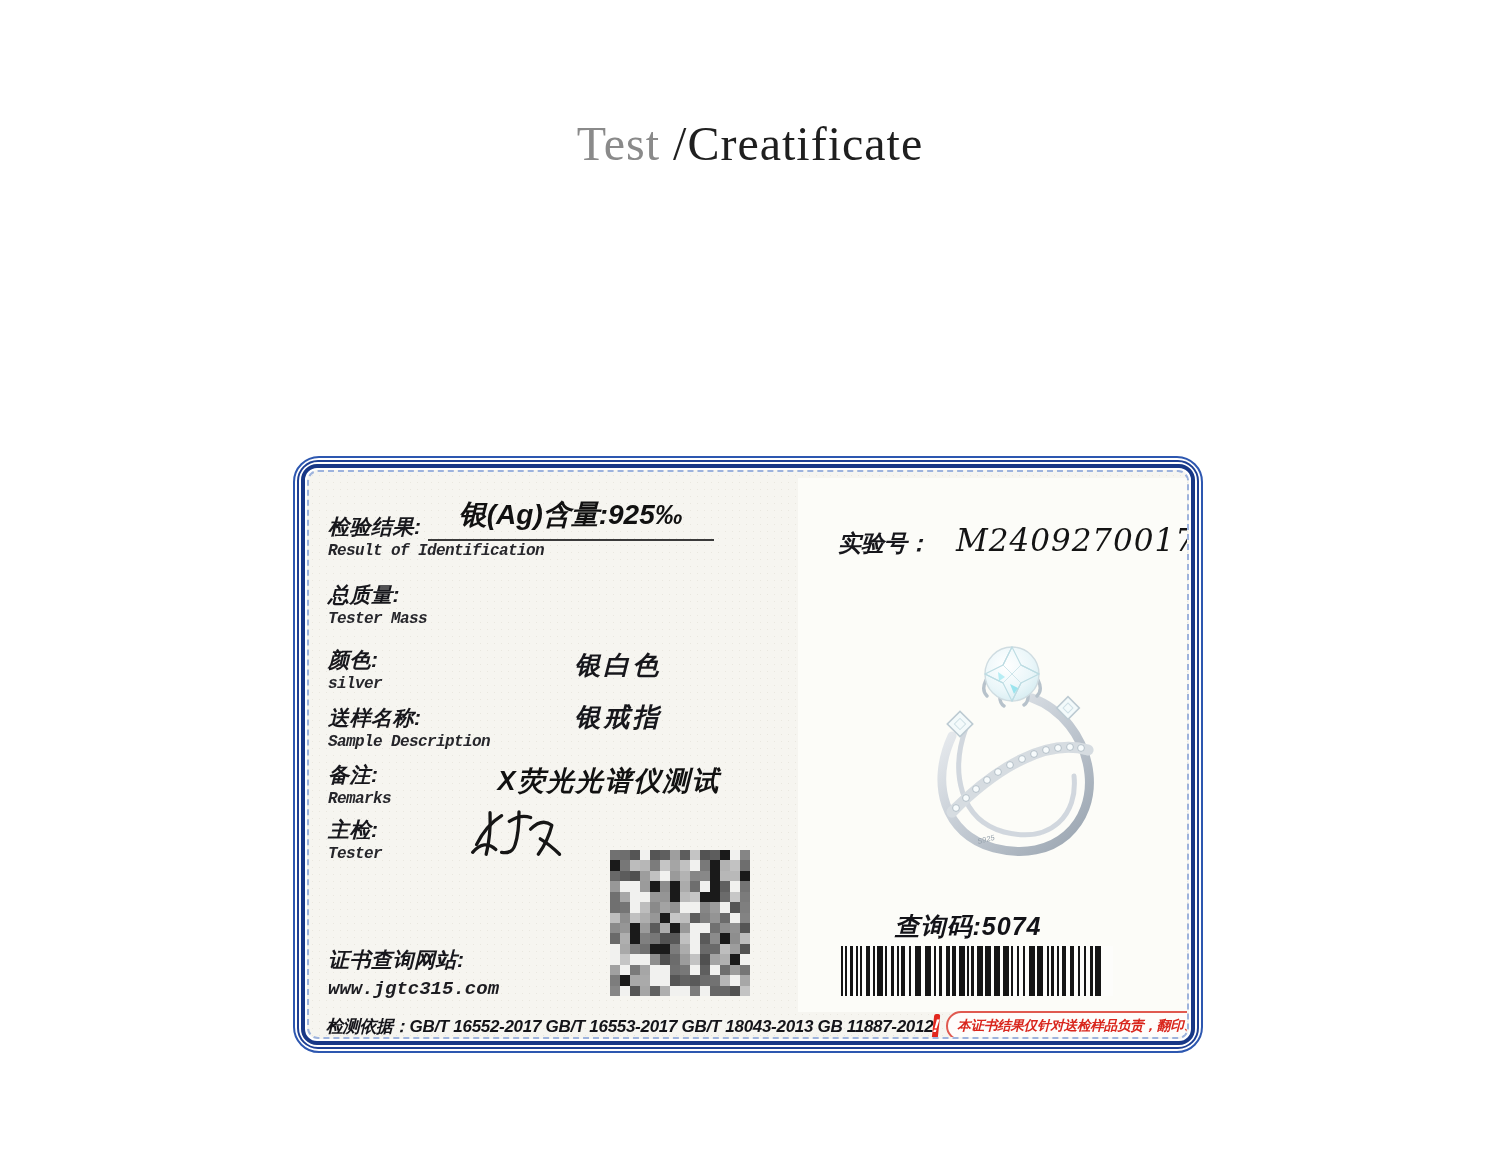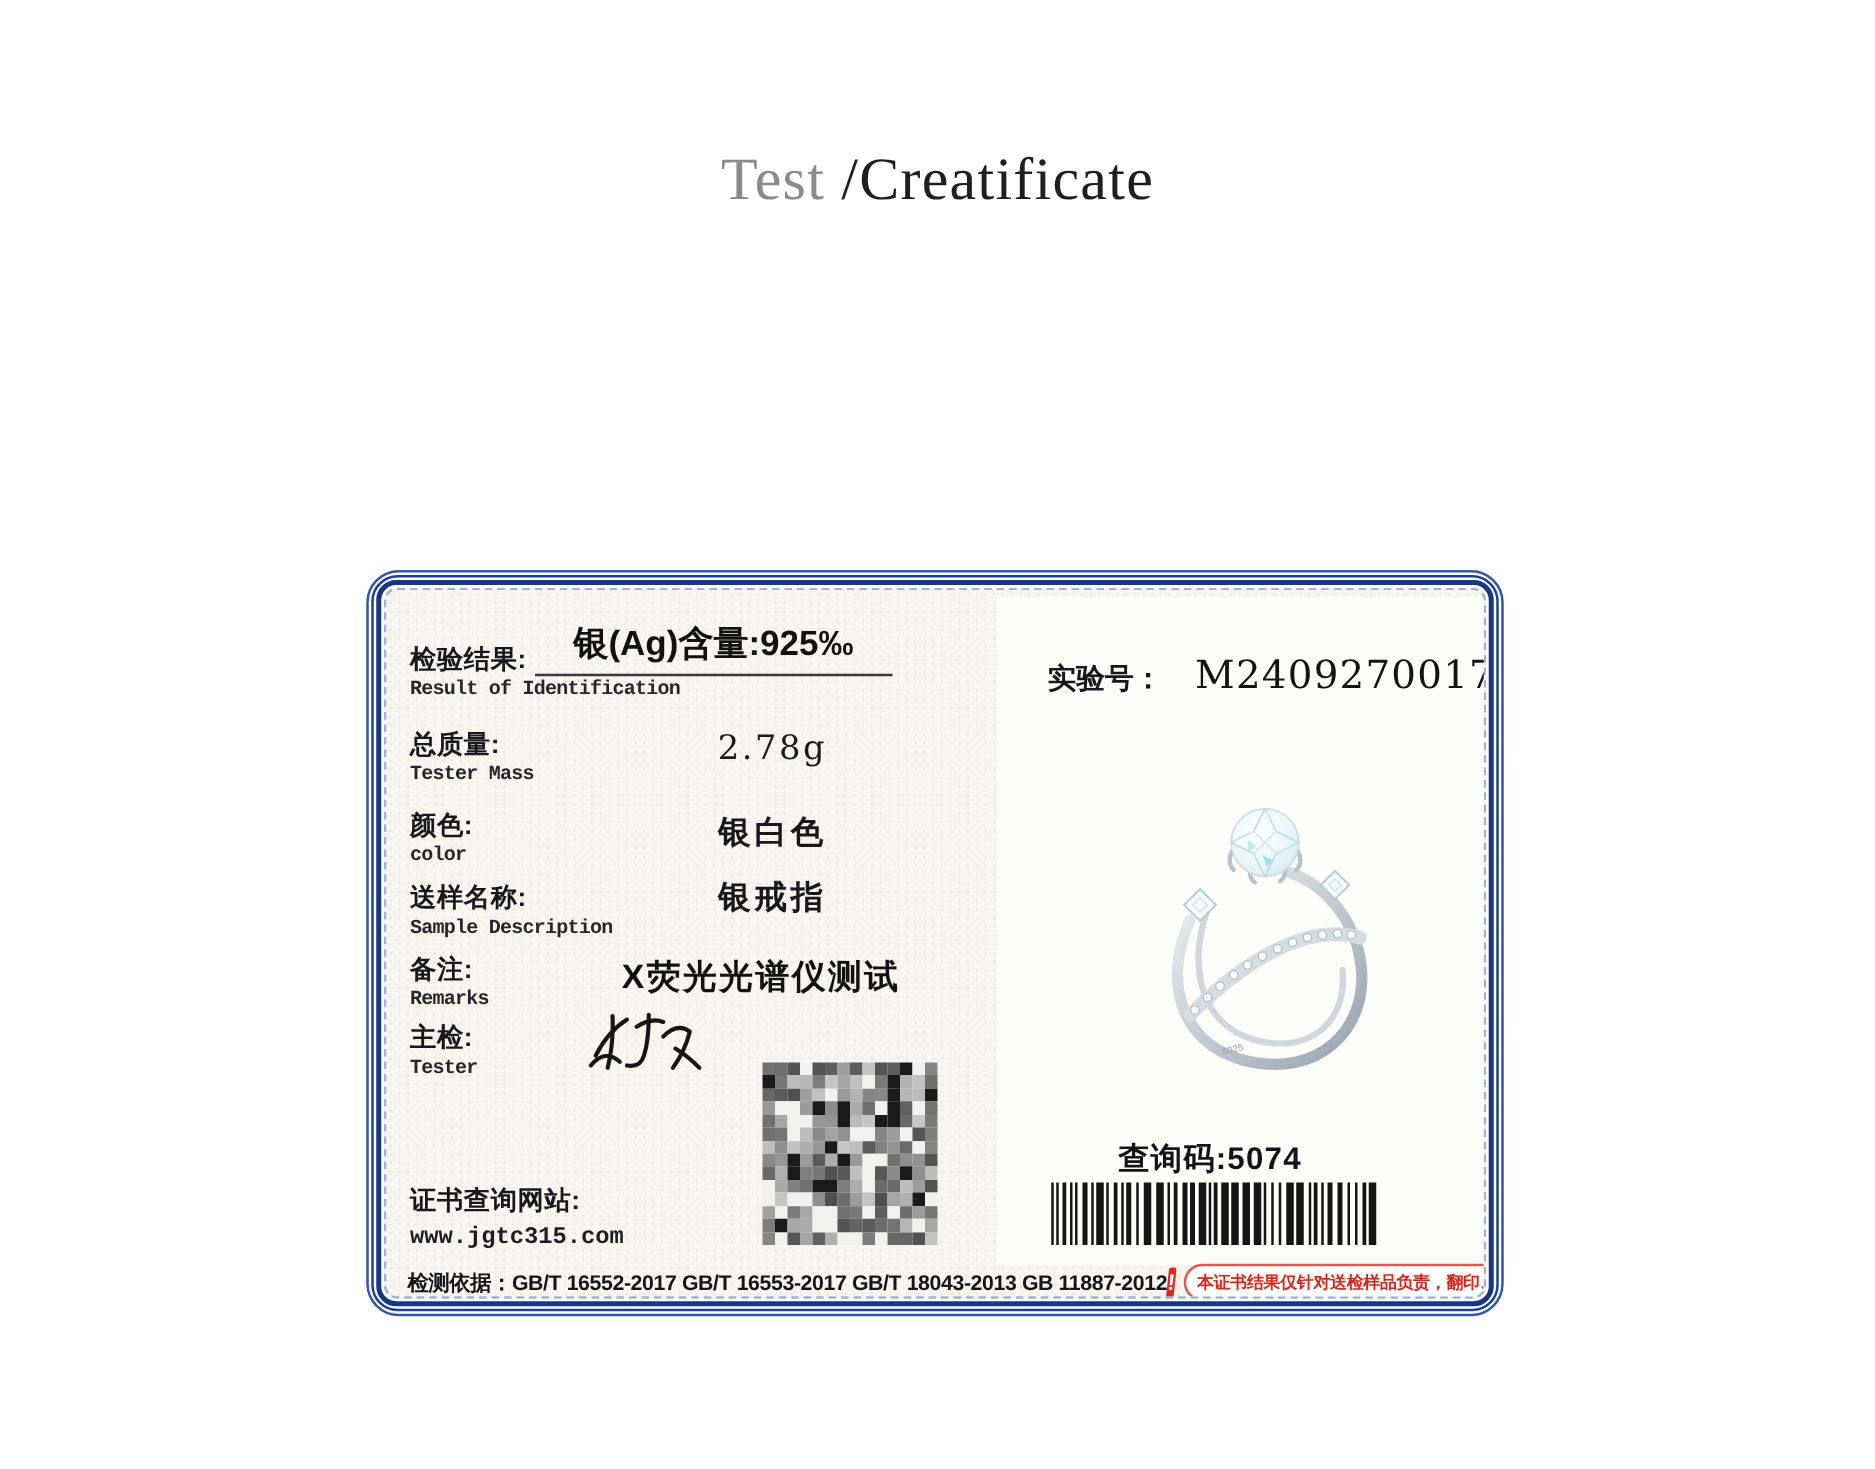--- a/index.html
+++ b/index.html
@@ -8,21 +8,21 @@
 
   
   .title{position:absolute;top:116px;left:0;width:100%;text-align:center;
          font-family:"Liberation Serif","DejaVu Serif",serif;font-size:48px;letter-spacing:1px;}
   .title .t-gray{color:#8a8a8a;}
   .title .t-dark{color:#1f1f1f;}
   .subtitle{position:absolute;top:232px;left:0;width:100%;text-align:center;
             font-family:"Liberation Serif","DejaVu Serif",serif;font-size:29px;line-height:50px;color:#8d8d8d;}
 
   
-  .cert{position:absolute;left:293px;top:456px;width:910px;height:597px;}
+  .cert{position:absolute;left:293px;top:456px;width:910px;height:597px;font-style:italic;}
   .cb1{width:100%;height:100%;box-sizing:border-box;border:2px solid #2d57b0;border-radius:26px;padding:2px;}
   .cb2{width:100%;height:100%;box-sizing:border-box;border:2px solid #1d3f94;border-radius:21px;padding:2px;}
   .cb3{width:100%;height:100%;box-sizing:border-box;border:4px solid #173786;border-radius:16px;padding:2px;}
   .paper{position:relative;width:100%;height:100%;box-sizing:border-box;border:2px dashed #9db3dd;border-radius:11px;
          background:radial-gradient(#e9e7df 0.8px, transparent 0.9px) 0 0/7px 7px,#f6f5f0;overflow:hidden;}
 
   
   .row{position:absolute;left:19px;width:386px;}
   .cnl{font-size:21px;font-weight:700;color:#17171c;letter-spacing:0.5px;}
   .enl{font-family:"Liberation Mono","DejaVu Sans Mono",monospace;font-size:16px;font-weight:700;color:#26262b;margin-top:1px;letter-spacing:-0.6px;}
@@ -80,26 +80,25 @@
           <div class="r1line">
             <span class="cnl">检验结果:</span>
             <span class="r1val">银(Ag)含量:925‰</span>
           </div>
           <div class="enl">Result of Identification</div>
         </div>
 
         <div class="row frow" style="top:109px">
           <div class="cnl">总质量:</div>
           <div class="enl">Tester Mass</div>
-          <div class="fval v-serif">2.78g</div>
         </div>
 
         <div class="row frow" style="top:174px">
           <div class="cnl">颜色:</div>
-          <div class="enl">color</div>
+          <div class="enl">silver</div>
           <div class="fval v-cjk">银白色</div>
         </div>
 
         <div class="row frow" style="top:232px">
           <div class="cnl">送样名称:</div>
           <div class="enl">Sample Description</div>
           <div class="fval v-cjk" style="top:-4px">银戒指</div>
         </div>
 
         <div class="row frow" style="top:344px">

